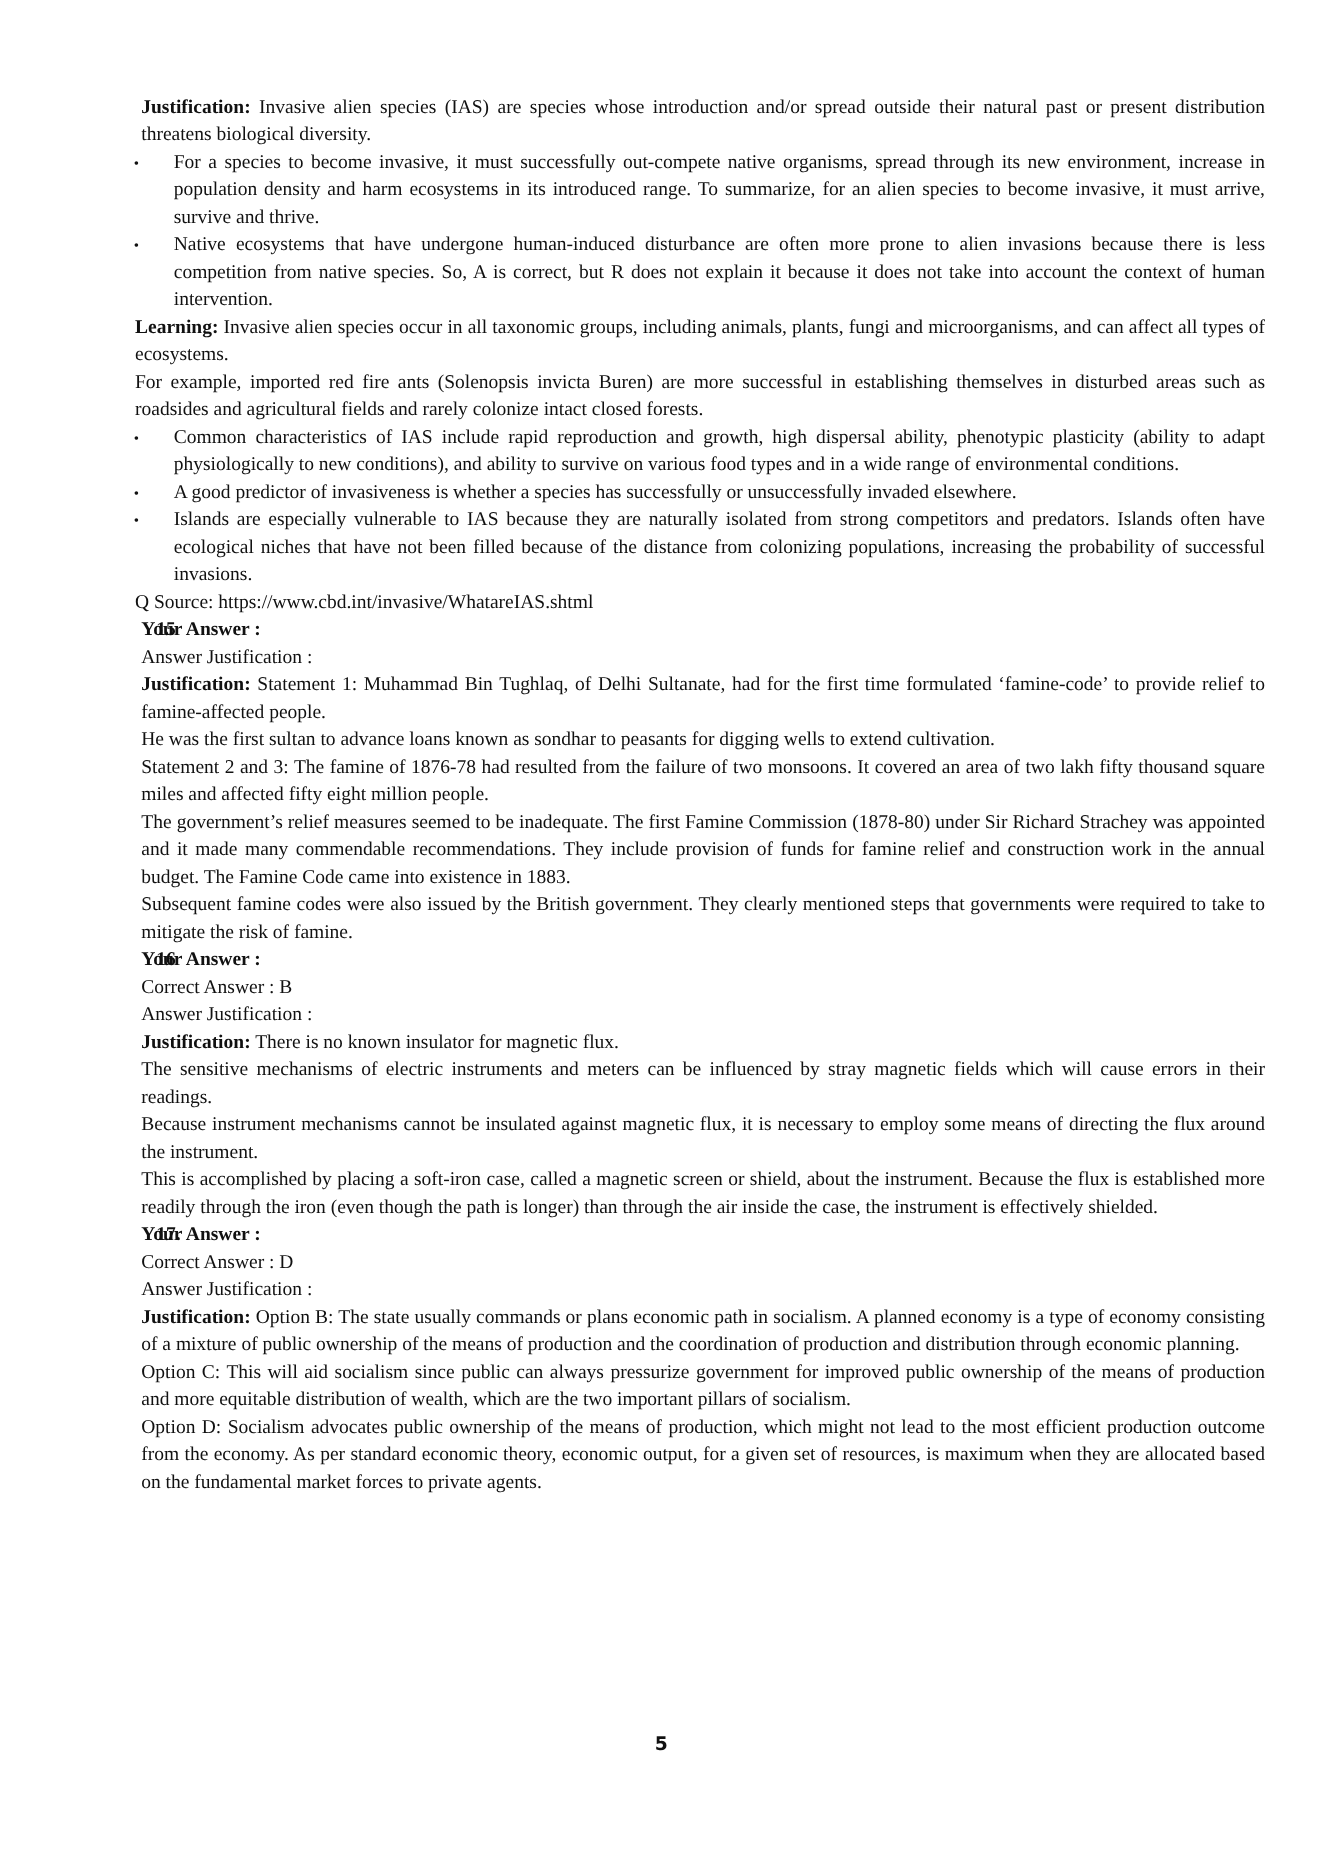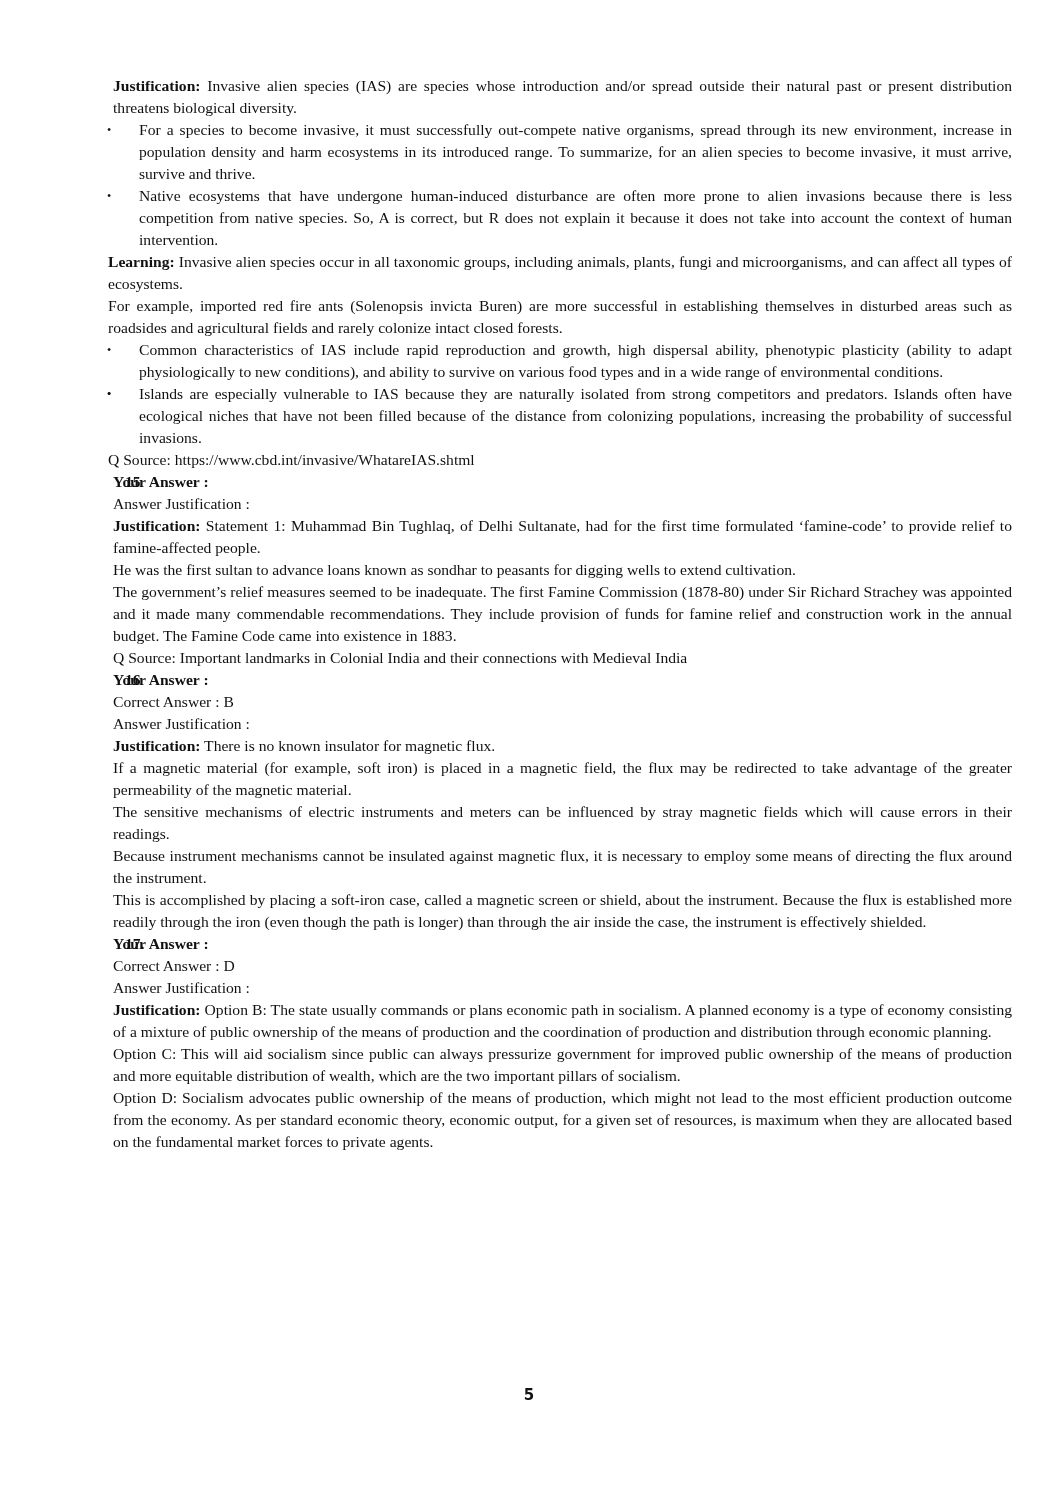--- a/index.html
+++ b/index.html
@@ -27,36 +27,36 @@
 
 <div class="page">
   <div class="content">
 
     <p class="p"><b>Justification:</b><span> Invasive alien species (IAS) are species whose introduction and/or spread outside their natural past or present distribution threatens biological diversity.</span></p>
     <p class="bullet"><span class="dot">•</span><span>For a species to become invasive, it must successfully out-compete native organisms, spread through its new environment, increase in population density and harm ecosystems in its introduced range. To summarize, for an alien species to become invasive, it must arrive, survive and thrive.</span></p>
     <p class="bullet"><span class="dot">•</span><span>Native ecosystems that have undergone human-induced disturbance are often more prone to alien invasions because there is less competition from native species. So, A is correct, but R does not explain it because it does not take into account the context of human intervention.</span></p>
     <p class="p in1"><b>Learning:</b><span> Invasive alien species occur in all taxonomic groups, including animals, plants, fungi and microorganisms, and can affect all types of ecosystems.</span></p>
     <p class="p in1">For example, imported red fire ants (Solenopsis invicta Buren) are more successful in establishing themselves in disturbed areas such as roadsides and agricultural fields and rarely colonize intact closed forests.</p>
     <p class="bullet"><span class="dot">•</span><span>Common characteristics of IAS include rapid reproduction and growth, high dispersal ability, phenotypic plasticity (ability to adapt physiologically to new conditions), and ability to survive on various food types and in a wide range of environmental conditions.</span></p>
-    <p class="bullet"><span class="dot">•</span></p>
+    <p class="bullet"><span class="dot">•</span><span>A good predictor of invasiveness is whether a species has successfully or unsuccessfully invaded elsewhere.</span></p>
     <p class="bullet"><span class="dot">•</span><span>Islands are especially vulnerable to IAS because they are naturally isolated from strong competitors and predators. Islands often have ecological niches that have not been filled because of the distance from colonizing populations, increasing the probability of successful invasions.</span></p>
     <p class="p in1">Q Source: https://www.cbd.int/invasive/WhatareIAS.shtml</p>
 
     <p class="q-head"><span class="num">15</span><span>Your Answer :</span></p>
     <p class="p">Answer Justification :</p>
     <p class="p"><b>Justification:</b><span> Statement 1: Muhammad Bin Tughlaq, of Delhi Sultanate, had for the first time formulated ‘famine-code’ to provide relief to famine-affected people.</span></p>
     <p class="p">He was the first sultan to advance loans known as sondhar to peasants for digging wells to extend cultivation.</p>
+    <p class="p">Statement 2 and 3: The famine of 1876-78 had resulted from the failure of two monsoons. It covered an area of two lakh fifty thousand square miles and affected fifty eight million people.</p>
     <p class="p">The government’s relief measures seemed to be inadequate. The first Famine Commission (1878-80) under Sir Richard Strachey was appointed and it made many commendable recommendations. They include provision of funds for famine relief and construction work in the annual budget. The Famine Code came into existence in 1883.</p>
-    <p class="p">Q Source: Important landmarks in Colonial India and their connections with Medieval India</p>
+    <p class="p">Subsequent famine codes were also issued by the British government. They clearly mentioned steps that governments were required to take to mitigate the risk of famine.</p>
 
     <p class="q-head"><span class="num">16</span><span>Your Answer :</span></p>
     <p class="p">Correct Answer : B</p>
     <p class="p">Answer Justification :</p>
     <p class="p"><b>Justification:</b><span> There is no known insulator for magnetic flux.</span></p>
-    <p class="p">If a magnetic material (for example, soft iron) is placed in a magnetic field, the flux may be redirected to take advantage of the greater permeability of the magnetic material.</p>
     <p class="p">The sensitive mechanisms of electric instruments and meters can be influenced by stray magnetic fields which will cause errors in their readings.</p>
     <p class="p">Because instrument mechanisms cannot be insulated against magnetic flux, it is necessary to employ some means of directing the flux around the instrument.</p>
     <p class="p">This is accomplished by placing a soft-iron case, called a magnetic screen or shield, about the instrument. Because the flux is established more readily through the iron (even though the path is longer) than through the air inside the case, the instrument is effectively shielded.</p>
 
     <p class="q-head"><span class="num">17.</span><span>Your Answer :</span></p>
     <p class="p">Correct Answer : D</p>
     <p class="p">Answer Justification :</p>
     <p class="p"><b>Justification:</b><span> Option B: The state usually commands or plans economic path in socialism. A planned economy is a type of economy consisting of a mixture of public ownership of the means of production and the coordination of production and distribution through economic planning.</span></p>
     <p class="p">Option C: This will aid socialism since public can always pressurize government for improved public ownership of the means of production and more equitable distribution of wealth, which are the two important pillars of socialism.</p>
     <p class="p">Option D: Socialism advocates public ownership of the means of production, which might not lead to the most efficient production outcome from the economy. As per standard economic theory, economic output, for a given set of resources, is maximum when they are allocated based on the fundamental market forces to private agents.</p>

